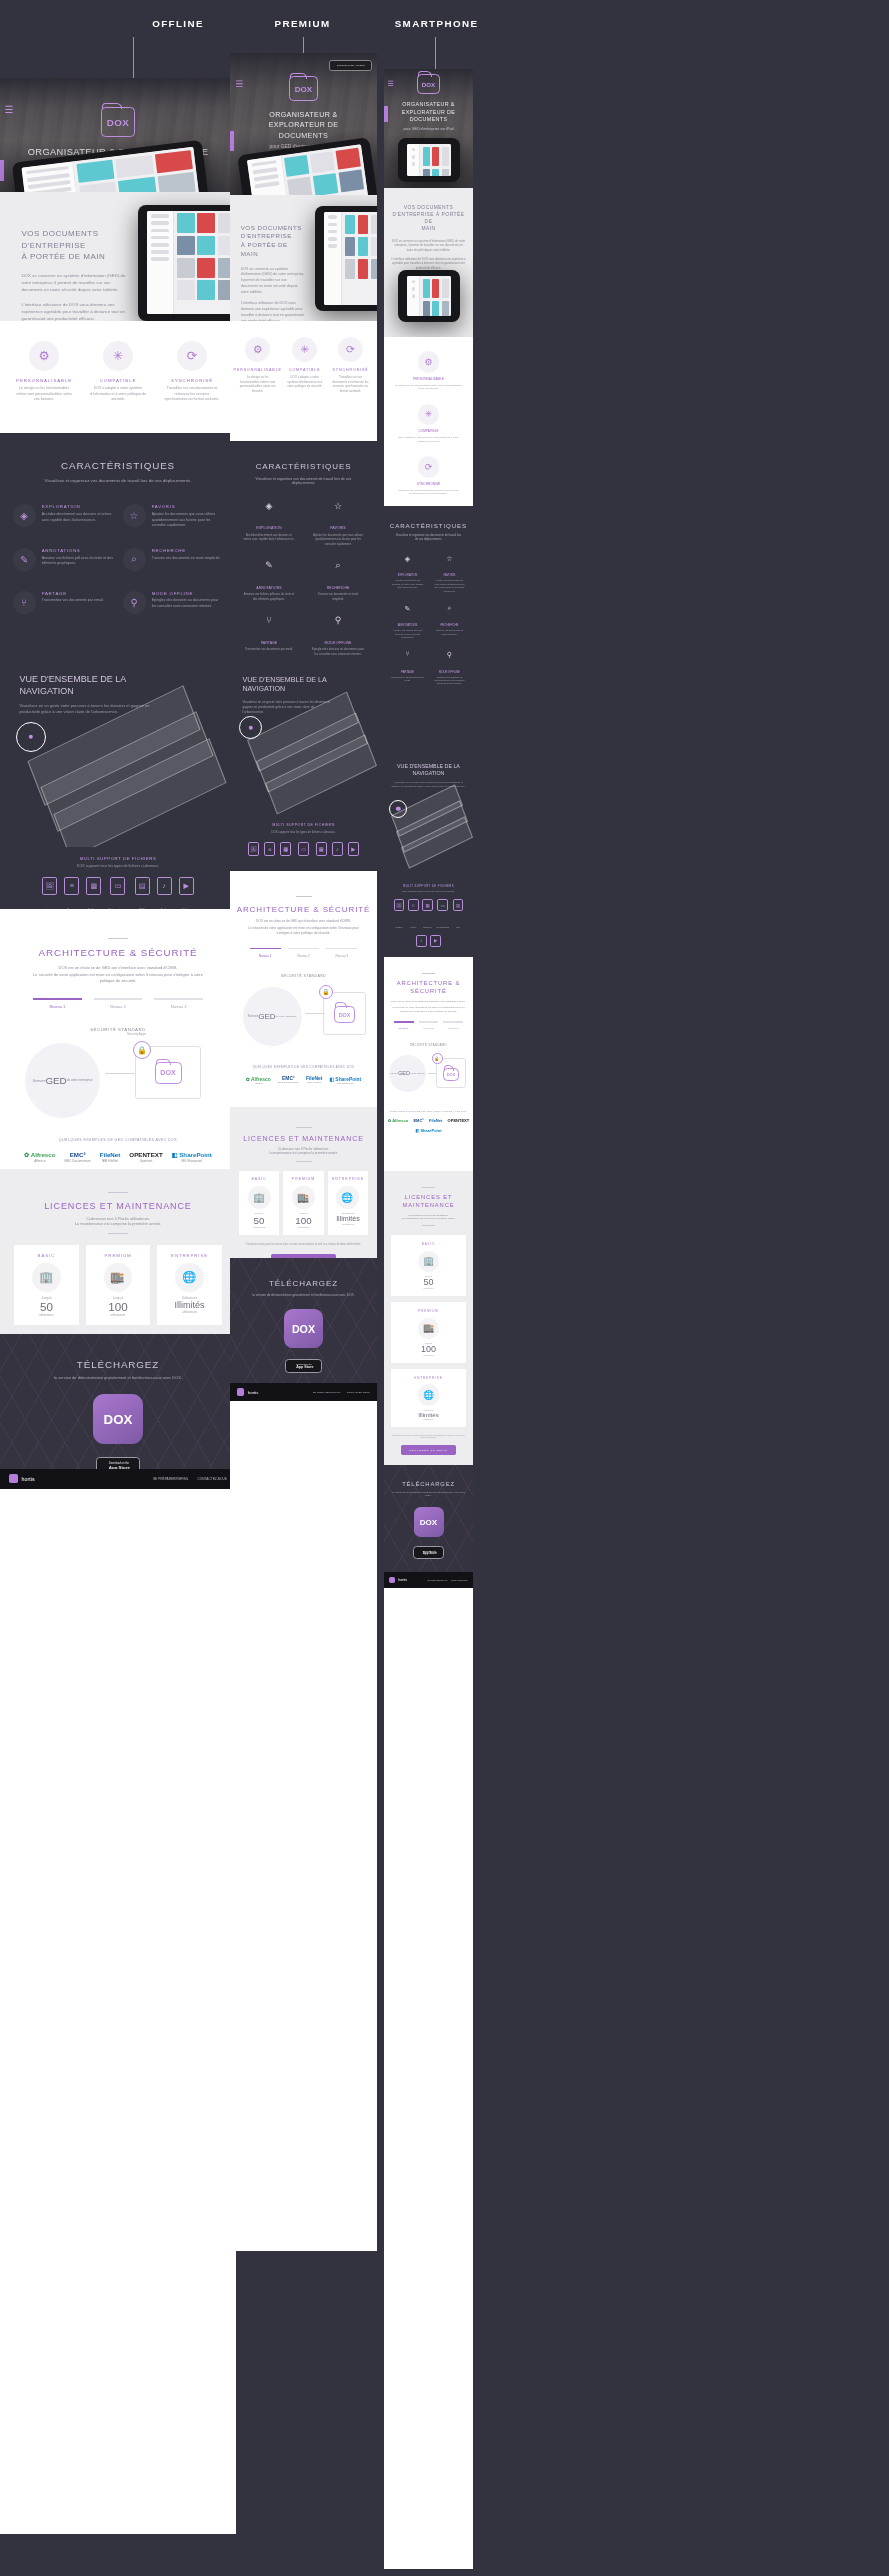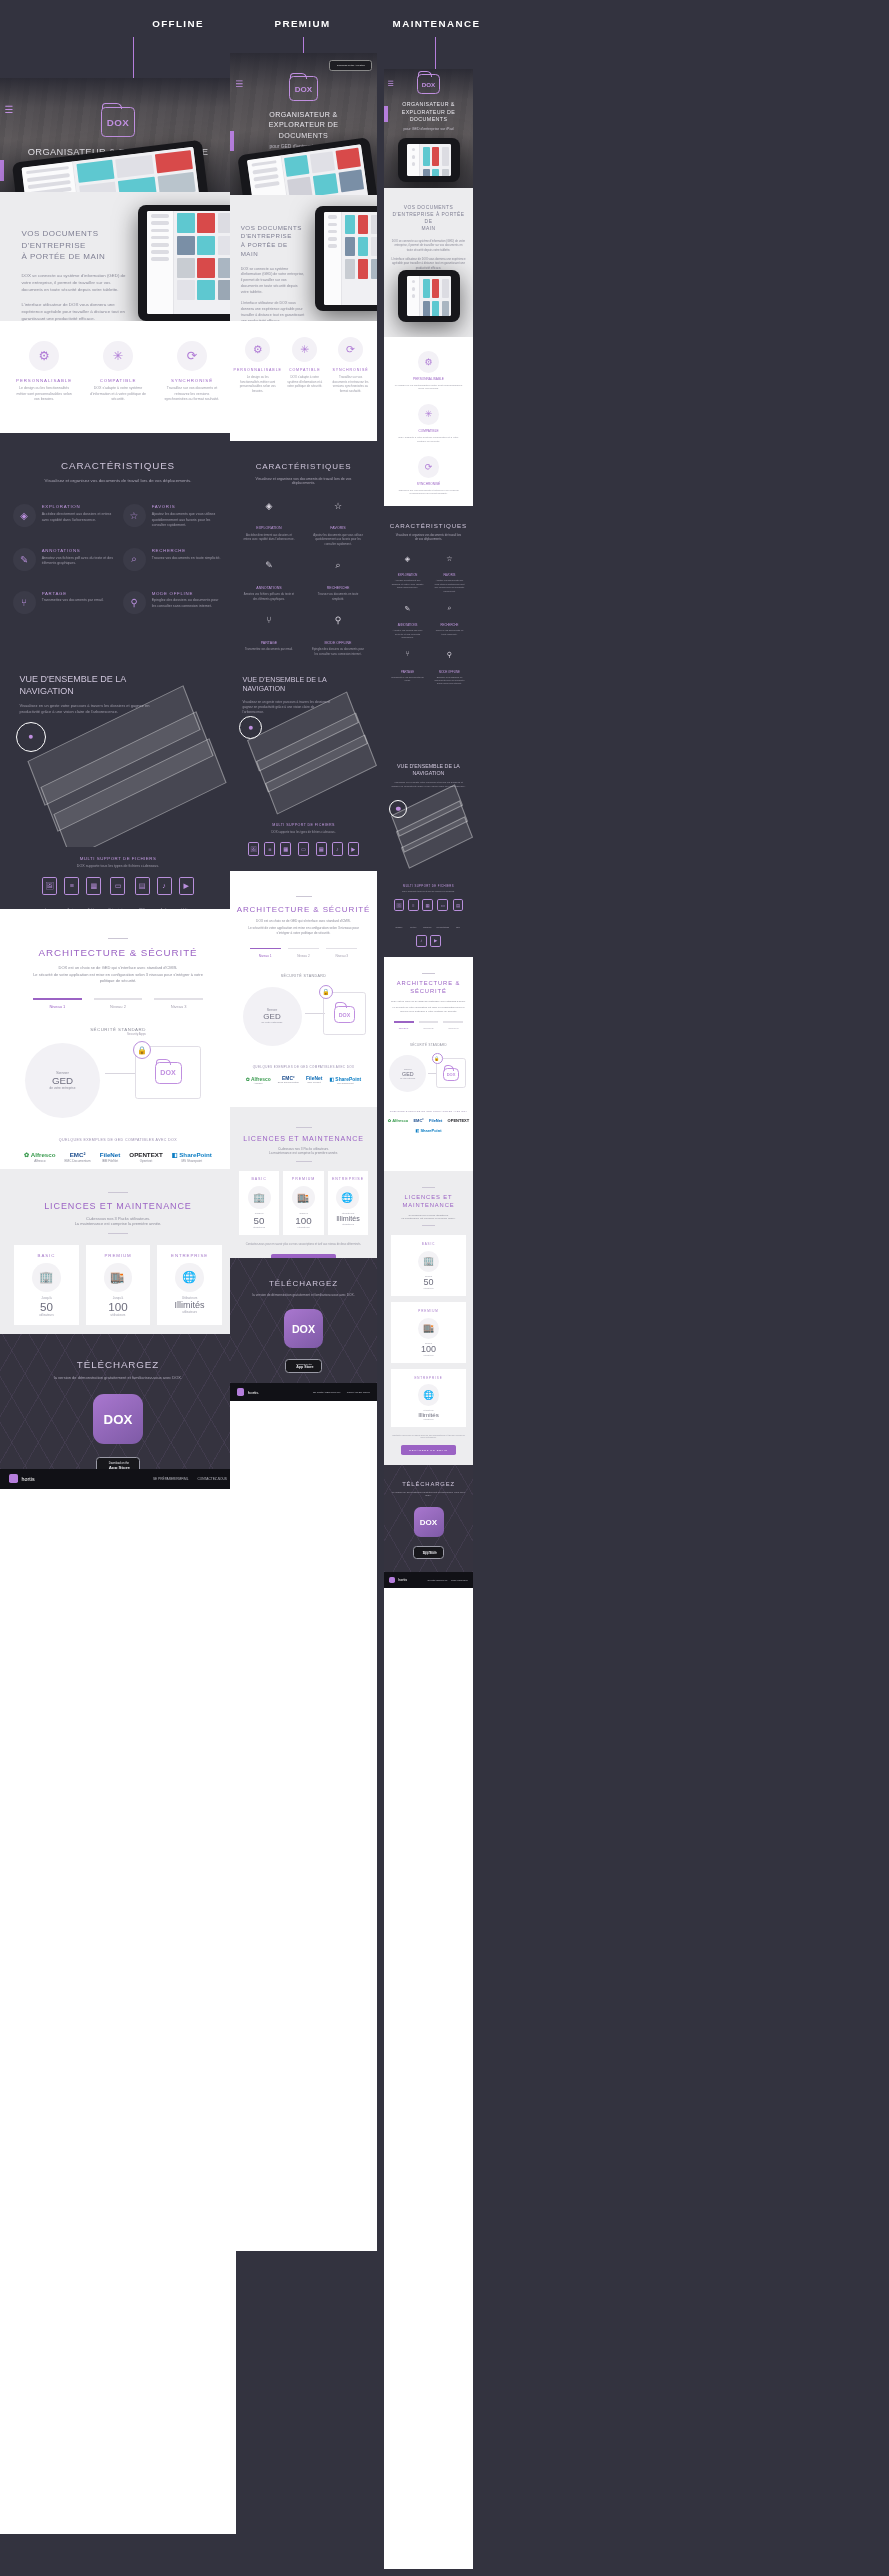--- a/index.html
+++ b/index.html
@@ -116,21 +116,21 @@
   .archi { background: #fff; text-align: center; }
   .archi h2 { color: #9b63c4; font-weight: 300; letter-spacing: 0.9px; }
   .archi .lead { color: #8d8d9a; }
   .steps { display: flex; justify-content: center; }
   .steps .st { color: #a7a2b2; position: relative; }
   .steps .st.on { color: #9b63c4; }
   .steps .st:before { content:""; position:absolute; left:10%; right:10%; top:-6.2px; height:1.8px; background:#e2e0e6; }
   .steps .st.on:before { background:#9b63c4; }
   .diagram { position: relative; }
   .server-ball {
-    border-radius: 50%; background: #f2f1f5; display: flex; flex-direction: column;
+    border-radius: 50%; background: #f2f1f5; display: flex; flex-direction: row;
     align-items: center; justify-content: center; color: #8e8e9c;
   }
   .server-ball b { color: #6f6f80; font-weight: 400; }
   .logos { display: flex; flex-wrap: wrap; justify-content: center; }
   .logos .lg { text-align: center; color: #8d8d9a; }
 
   
   .pricing { background: #ededef; text-align: center; }
   .pricing h2 { color: #9b63c4; font-weight: 300; letter-spacing: 0.9px; }
   .pricing .lead { color: #8d8d9a; }
@@ -180,21 +180,21 @@
 <body>
 
 <div class="stage">
 
   <div class="dev-label" style="left:89px;top:18px;width:178px;">OFFLINE</div>
   <div class="dev-tick" style="left:133px;top:37px;height:41px;"></div>
 
   <div class="dev-label" style="left:249px;top:18px;width:107px;">PREMIUM</div>
   <div class="dev-tick" style="left:303px;top:37px;height:36px;"></div>
 
-  <div class="dev-label" style="left:383px;top:18px;width:107px;">MAINTENANCE</div>
+  <div class="dev-label" style="left:383px;top:18px;width:107px;">SMARTPHONE</div>
   <div class="dev-tick" style="left:435px;top:37px;height:36px;"></div>
 
   <div class="frame" style="left:0;top:78px;width:236px;height:2456px;">
 
     <div class="sec hero" style="height:114px;">
       <div class="photo"></div>
       <div class="burger" style="left:4.4px;top:25px;font-size:9.8px;">☰</div>
       <div class="side-tab" style="left:0;top:82px;width:4.4px;height:21.4px;"></div>
       <div class="hero-inner" style="padding-top:28.5px;">
         <div class="logo-folder" style="width:34px;height:30px;line-height:30px;font-size:9.8px;letter-spacing:0.4px;">

